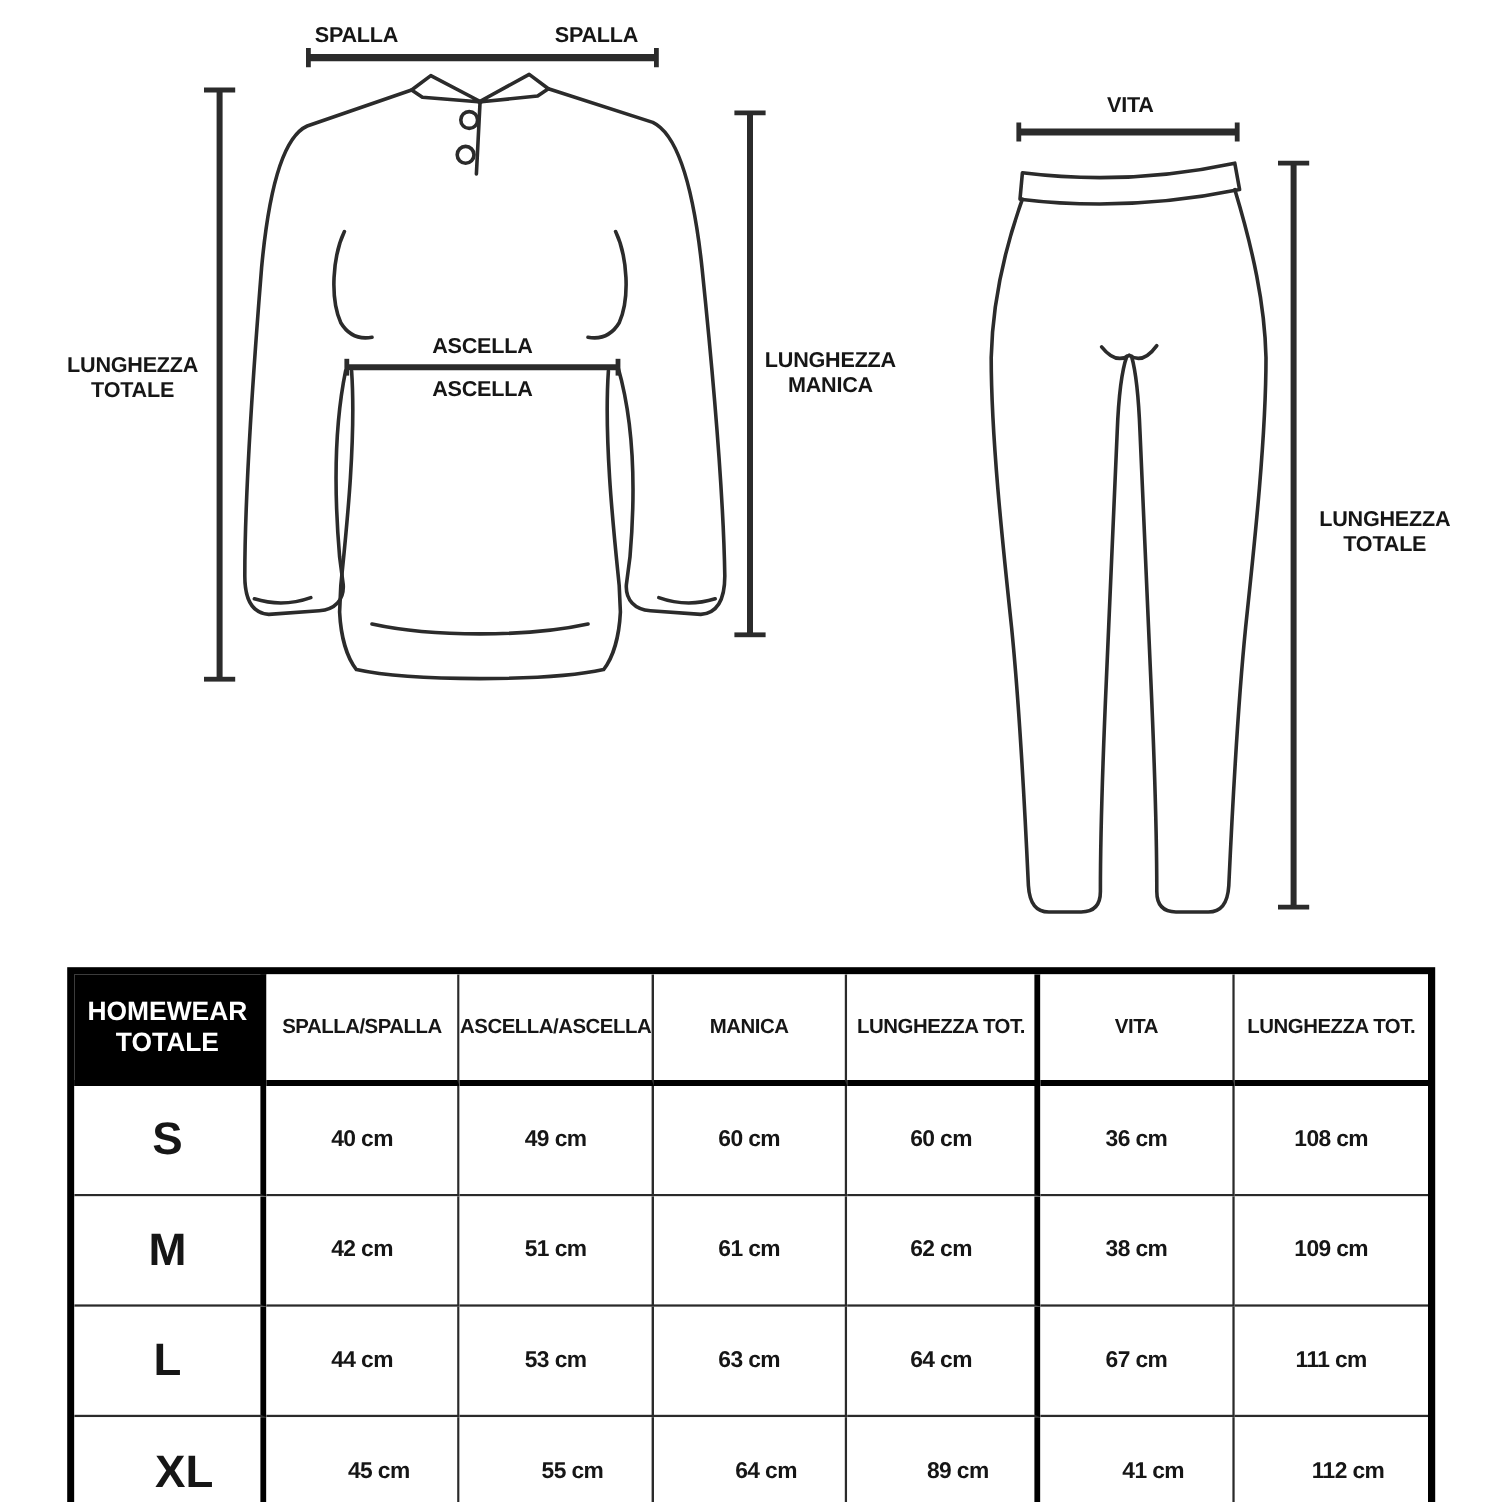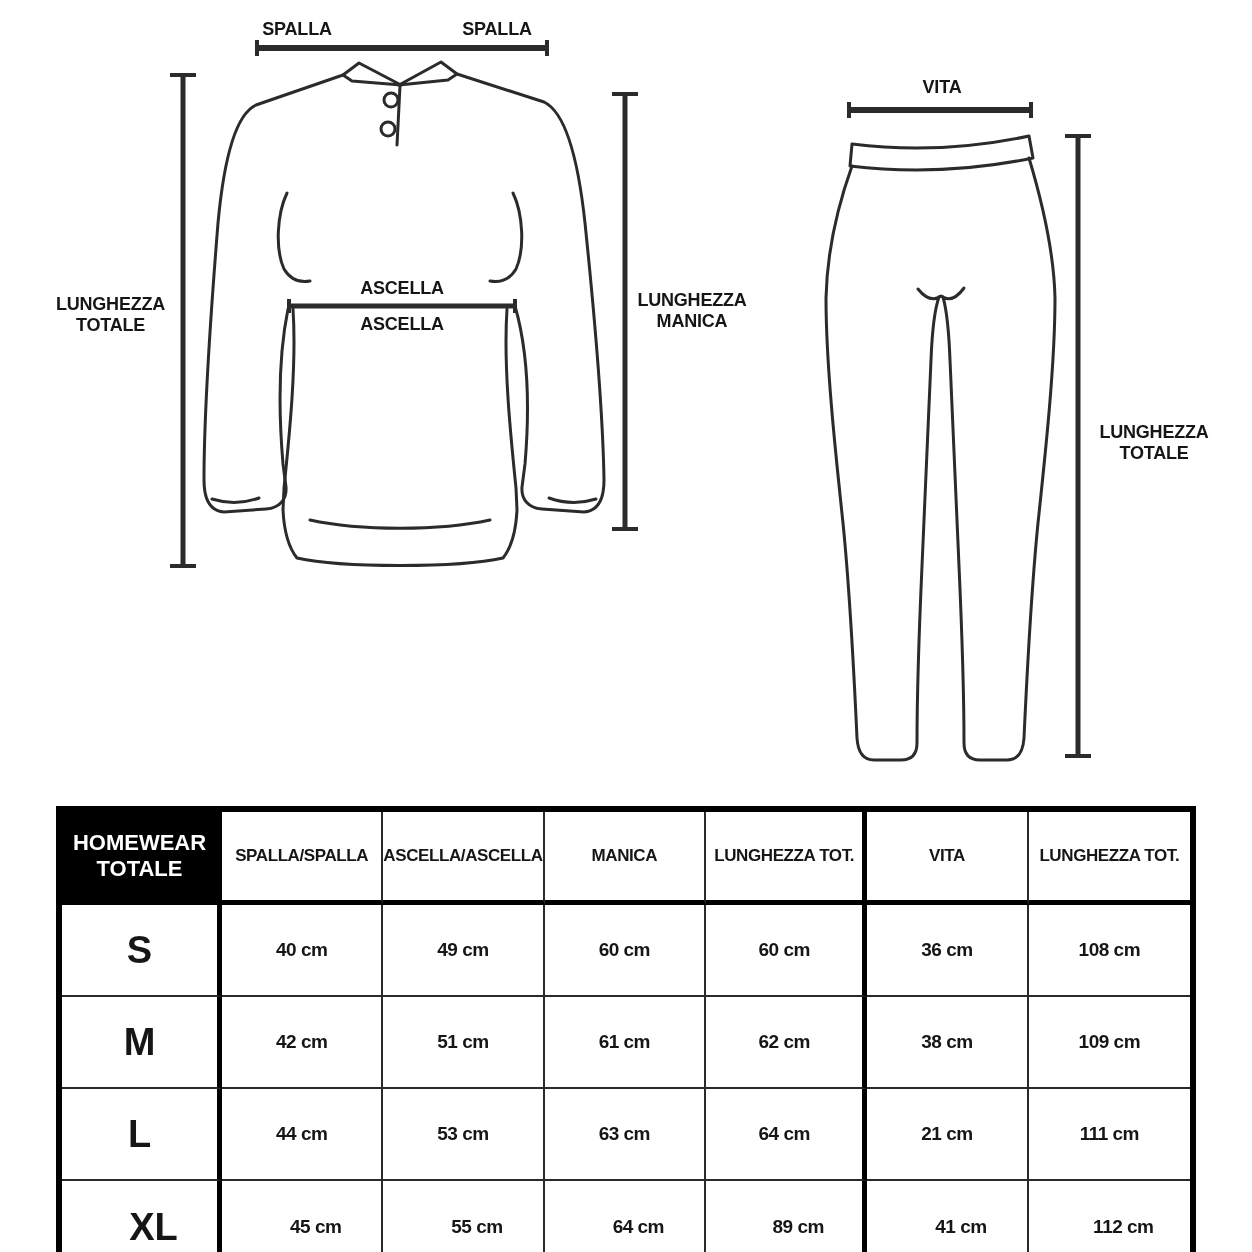--- a/index.html
+++ b/index.html
@@ -179,21 +179,21 @@
     <div class="cell val">61 cm</div>
     <div class="cell val c-thick">62 cm</div>
     <div class="cell val">38 cm</div>
     <div class="cell val c-last">109 cm</div>
 
     <div class="cell size c-thick">L</div>
     <div class="cell val">44 cm</div>
     <div class="cell val">53 cm</div>
     <div class="cell val">63 cm</div>
     <div class="cell val c-thick">64 cm</div>
-    <div class="cell val">21 cm</div>
+    <div class="cell val">67 cm</div>
     <div class="cell val c-last">111 cm</div>
 
     <div class="cell size c-thick r-last">XL</div>
     <div class="cell val r-last">45 cm</div>
     <div class="cell val r-last">55 cm</div>
     <div class="cell val r-last">64 cm</div>
     <div class="cell val r-last c-thick">89 cm</div>
     <div class="cell val r-last">41 cm</div>
     <div class="cell val r-last c-last">112 cm</div>
   </div>

